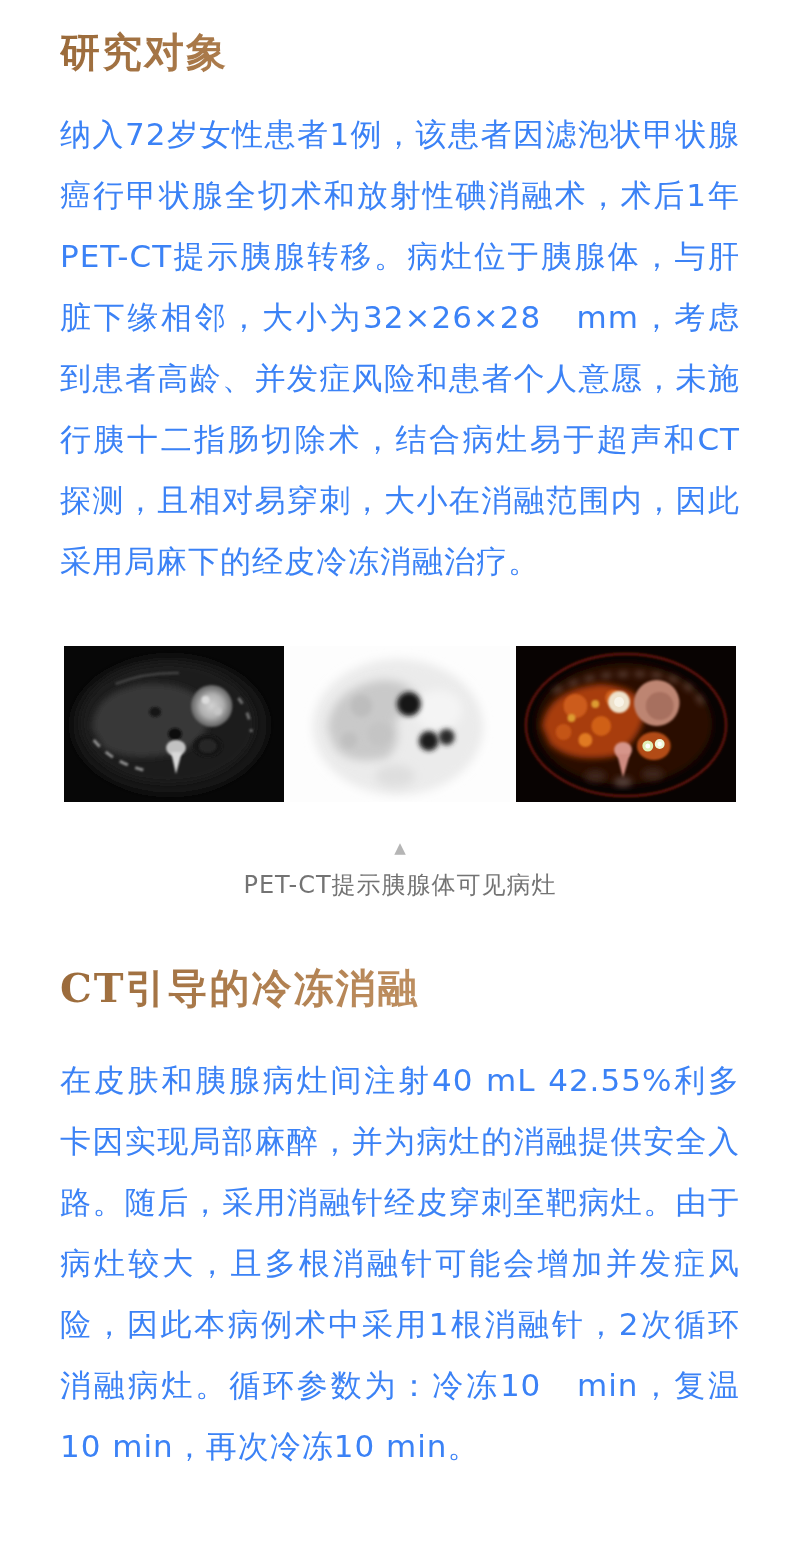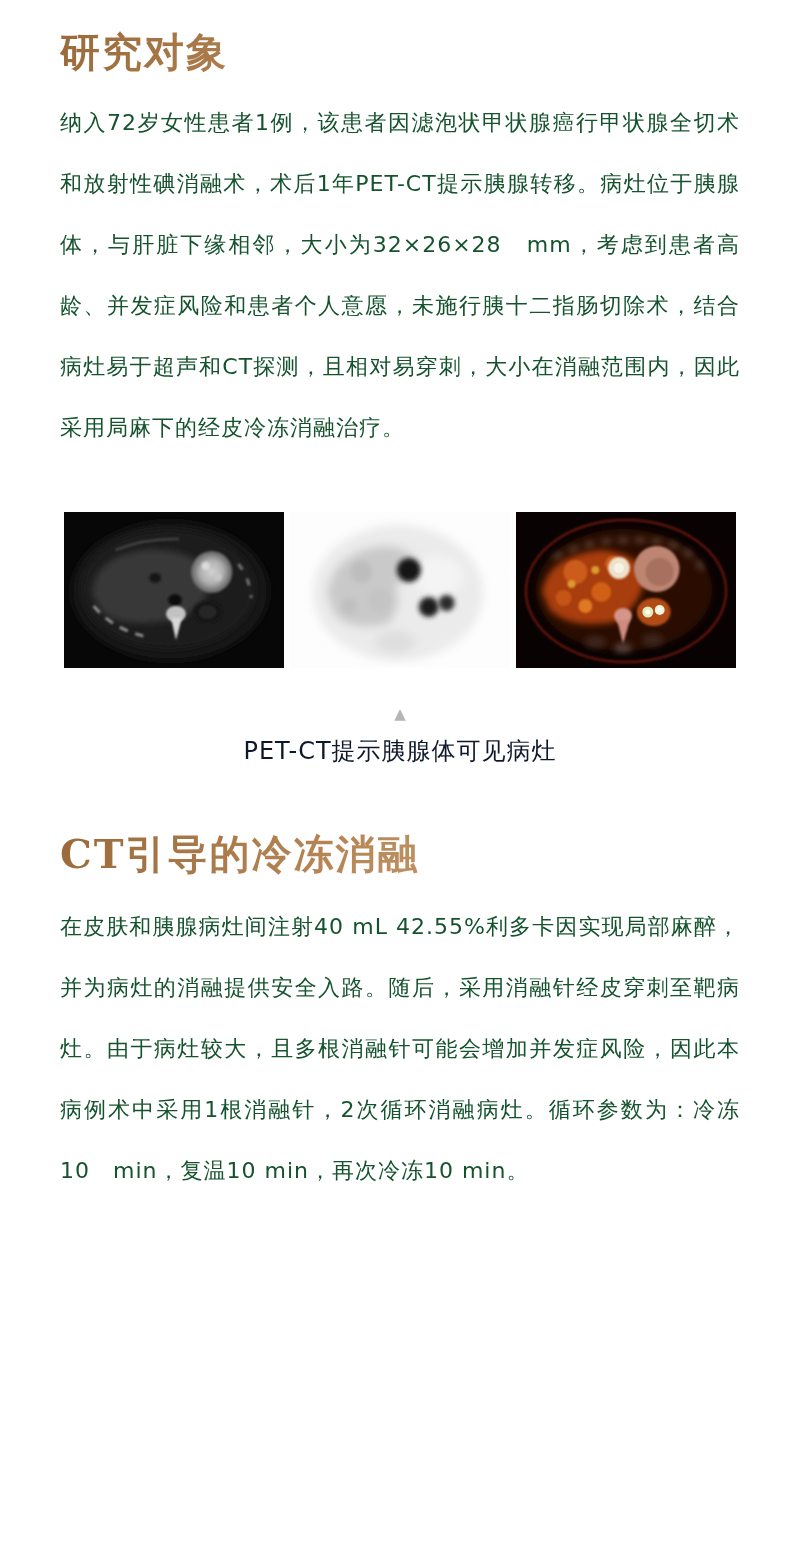--- a/index.html
+++ b/index.html
@@ -17,27 +17,27 @@
     font-family: "DejaVu Serif", "Liberation Serif", serif;
     font-weight: 700;
     font-size: 40px;
     line-height: 44px;
     letter-spacing: 2px;
     color: #b5854f; 
     background: linear-gradient(115deg, #9a6a3a 0%, #b9895a 45%, #d9b286 100%);
     -webkit-background-clip: text;
     background-clip: text;
     -webkit-text-fill-color: transparent;
-    margin-bottom: 18px;
+    margin-bottom: 30px;
   }
   .body-text {
-    font-size: 22px;
+    font-size: 31px;
     line-height: 61px;
     letter-spacing: 1px;
-    color: #14532d;
+    color: #3b82f6;
     text-align: justify;
     text-justify: inter-character;
   }
   .figure { margin-top: 54px; }
   .figure-images {
     display: flex;
     gap: 6px;
     margin: 0 4px;
   }
   .scan {
@@ -52,24 +52,24 @@
     font-size: 15px;
     line-height: 16px;
     color: #b5b5b5;
   }
   .figure-caption {
     margin-top: 12px;
     text-align: center;
     font-size: 24px;
     line-height: 34px;
     letter-spacing: 1px;
-    color: #0f172a;
+    color: #737373;
   }
   .section-2 { margin-top: 64px; }
-  .section-2 .section-heading { margin-bottom: 20px; }
+  .section-2 .section-heading { margin-bottom: 40px; }
 </style>
 </head>
 <body>
 
 <div class="page">
 
   <section class="section-1">
     <h1 class="section-heading">研究对象</h1>
     <p class="body-text">纳入72岁女性患者1例，该患者因滤泡状甲状腺癌行甲状腺全切术和放射性碘消融术，术后1年PET-CT提示胰腺转移。病灶位于胰腺体，与肝脏下缘相邻，大小为32×26×28　mm，考虑到患者高龄、并发症风险和患者个人意愿，未施行胰十二指肠切除术，结合病灶易于超声和CT探测，且相对易穿刺，大小在消融范围内，因此采用局麻下的经皮冷冻消融治疗。</p>
   </section>

